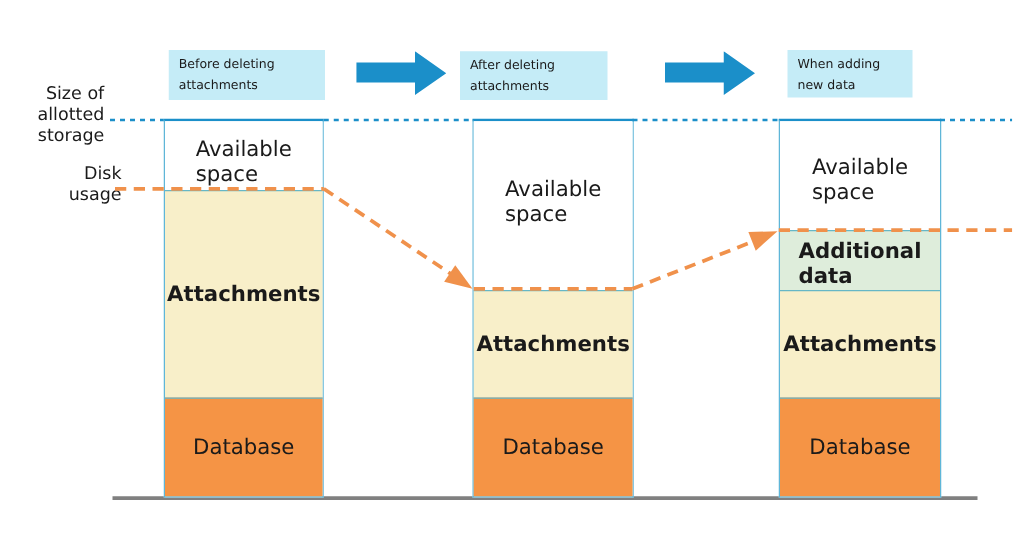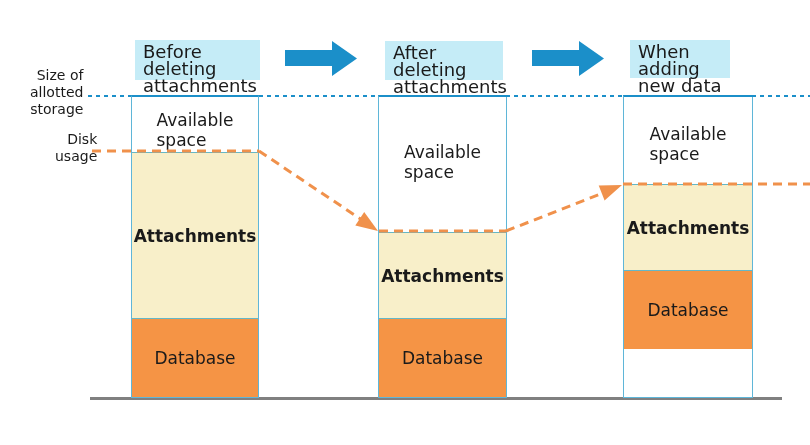--- a/index.html
+++ b/index.html
@@ -27,21 +27,21 @@
   .pre { white-space: pre-line; }
   .axis-label {
     position: absolute;
     font-size: 14px;
     line-height: 17px;
     text-align: right;
   }
   .stage-label {
     position: absolute;
     background: var(--label-bg, #C5ECF7);
-    font-size: 18px;
+    font-size: 10px;
     line-height: 17px;
     padding: 3px 8px;
     box-sizing: border-box;
     text-align: left;
   }
   .arrow-svg { position: absolute; }
   .arrow-svg polygon { fill: var(--accent-blue, #1B8FC9); }
   .column {
     position: absolute;
     top: 95px;
@@ -101,21 +101,21 @@
 <div class="canvas">
 
   <div class="axis-label pre" style="left:30px; top:67px;">Size of
 allotted
 storage</div>
   <div class="axis-label pre" style="left:30px; top:131px;margin-left:25px;">Disk
 usage</div>
 
   <div class="stage-label pre" style="left:135px; top:40px; width:125px; height:40px;">Before deleting
 attachments</div>
-  <div class="stage-label pre" style="left:385px; top:41px; width:118px; height:39px;">After deleting
+  <div class="stage-label pre" style="left:368px; top:41px; width:118px; height:39px;">After deleting
 attachments</div>
   <div class="stage-label pre" style="left:630px; top:40px; width:100px; height:38px;">When adding
 new data</div>
 
   <svg class="arrow-svg" style="left:285px; top:41px;" width="72" height="35" viewBox="0 0 72 35">
     <polygon points="0,9 47,9 47,0 72,17.5 47,35 47,25 0,25"></polygon>
   </svg>
   <svg class="arrow-svg" style="left:532px; top:41px;" width="72" height="35" viewBox="0 0 72 35">
     <polygon points="0,9 47,9 47,0 72,17.5 47,35 47,25 0,25"></polygon>
   </svg>
@@ -146,20 +146,24 @@
     <div class="section sec-database" style="height:79px;">
       <span class="sec-label">Database</span>
     </div>
   </div>
 
   <div class="column" style="left:623px; width:130px;">
     <div class="section sec-available" style="height:87px; padding-top:27px;">
       <span class="sec-label pre">Available
 space</span>
     </div>
+    <div class="section sec-additional" style="height:48px;">
+      <span class="sec-label pre">Additional
+data</span>
+    </div>
     <div class="section sec-attachments" style="height:86px;">
       <span class="sec-label">Attachments</span>
     </div>
     <div class="section sec-database" style="height:79px;">
       <span class="sec-label">Database</span>
     </div>
   </div>
 
   <svg class="overlay" width="810" height="445" viewBox="0 0 810 445">
 

